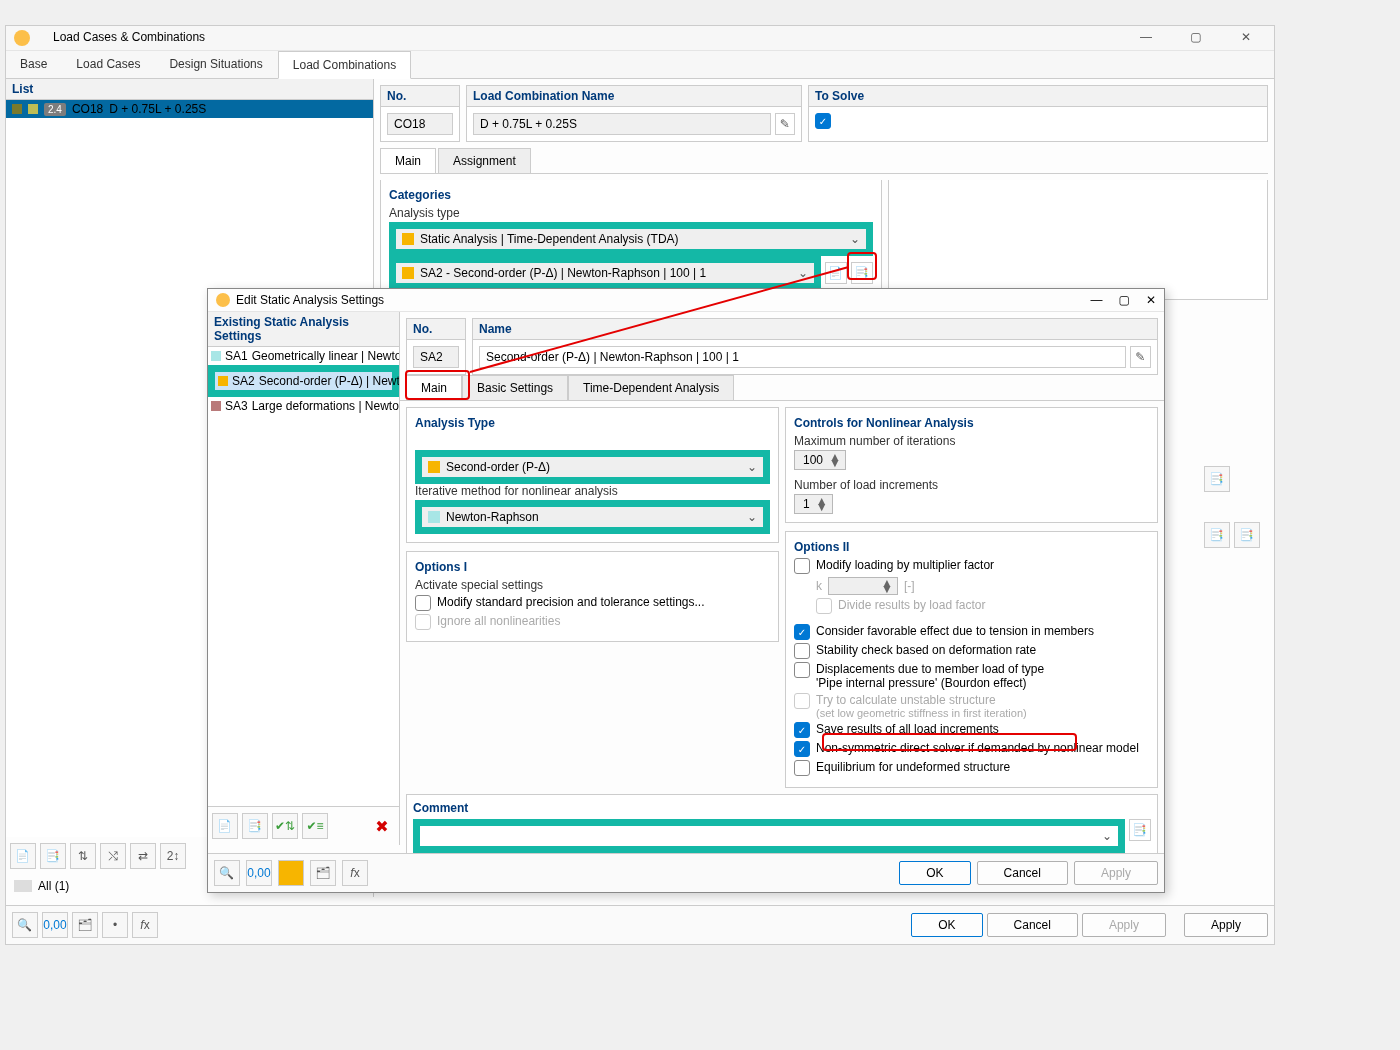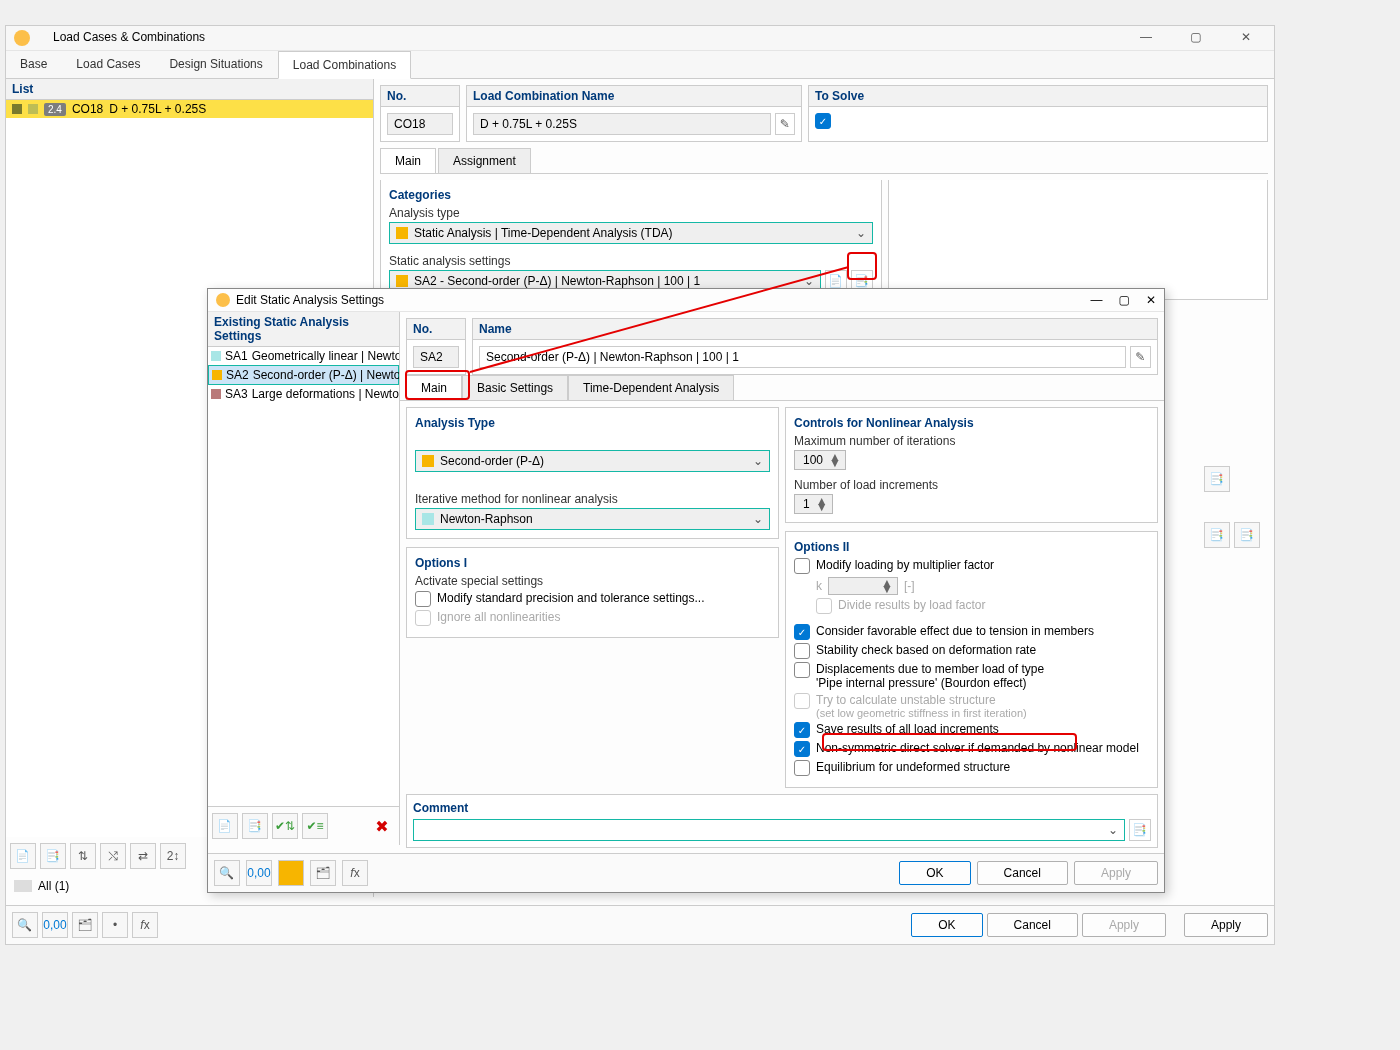--- a/index.html
+++ b/index.html
@@ -13,21 +13,21 @@
 .outer-title .winctl span { width:40px; text-align:center; color:#555; }
 
 .tabs { display:flex; border-bottom:1px solid #ccc; background:#f7f7f7; }
 .tabs .tab { padding:6px 14px; border-right:1px solid transparent; color:#333; }
 .tabs .tab.active { background:#fff; border:1px solid #ccc; border-bottom:1px solid #fff; margin-bottom:-1px; }
 
 .outer-body { display:flex; height: calc(100% - 100px); }
 .left-pane { width:368px; border-right:1px solid #ccc; display:flex; flex-direction:column; }
 .pane-header { background:#f2f2f2; color:#003a7a; font-weight:600; padding:3px 6px; border-bottom:1px solid #ccc; }
 .list-area { flex:1; background:#fff; }
-.list-row { display:flex; align-items:center; gap:6px; padding:2px 6px; background:#fde047; }
+.list-row { display:flex; align-items:center; gap:6px; padding:2px 6px; background:#0369a1; }
 .badge { background:#7d7d7d; color:#fff; font-size:10px; padding:1px 4px; border-radius:2px; }
 .swatch { width:10px; height:10px; }
 .swatch.dk { background:#7a7a2d; }
 .swatch.lt { background:#bdbd55; }
 
 .right-pane { flex:1; display:flex; flex-direction:column; padding:6px; gap:6px; }
 .row { display:flex; gap:6px; }
 .fieldgroup { border:1px solid #ccc; background:#fff; }
 .fieldgroup .fh { background:#f2f2f2; color:#003a7a; font-weight:600; padding:3px 6px; border-bottom:1px solid #ccc; }
 .fieldgroup .fb { padding:6px; display:flex; align-items:center; gap:4px; }
@@ -36,21 +36,21 @@
 .chk.empty { background:#fff; border:1px solid #888; color:transparent; }
 .chk.disabled { background:#fff; border:1px solid #ccc; color:transparent; }
 
 .subtabs { display:flex; border-bottom:1px solid #ccc; }
 .subtabs .stab { padding:5px 14px; background:#eee; border:1px solid #ccc; border-bottom:none; margin-right:2px;}
 .subtabs .stab.active { background:#fff; }
 
 .section { border:1px solid #ccc; border-top:none; padding:8px; background:#fff; }
 .sect-title { color:#003a7a; font-weight:600; margin-bottom:4px; }
 .sublabel { color:#333; margin:4px 0 2px; }
-.sel { display:flex; align-items:center; background:#efefef; border:1px solid #14b8a6; padding:3px 6px; gap:6px; }
+.sel { display:flex; align-items:center; background:#efefef; border:7px solid #14b8a6; padding:3px 6px; gap:6px; }
 .sel .chev { margin-left:auto; color:#555; }
 .color-sq { width:12px;height:12px; }
 .yellow { background:#f7b500; }
 .cyan { background:#a8e6e6; }
 
 .toolbar { display:flex; gap:4px; padding:6px 4px; }
 .tbtn { width:26px;height:26px;border:1px solid #ccc;background:#f7f7f7;display:flex;align-items:center;justify-content:center;color:#555;font-size:12px; }
 
 .footer { position:absolute; left:0; bottom:0; right:0; padding:6px; display:flex; gap:4px; align-items:center; border-top:1px solid #ccc; background:#fafafa;}
 .btn { padding:4px 26px; border:1px solid #b0b0b0; background:#fdfdfd; border-radius:2px; }
@@ -167,21 +167,20 @@
 
       <div class="row" style="align-items:flex-start;">
         <div class="section" style="flex:1;">
           <div class="sect-title">Categories</div>
           <div class="sublabel">Analysis type</div>
           <div class="sel">
             <span class="color-sq yellow"></span>
             <span>Static Analysis | Time-Dependent Analysis (TDA)</span>
             <span class="chev">⌄</span>
           </div>
-          <div class="sublabel" style="margin-top:10px;">Static analysis settings</div>
           <div style="display:flex; gap:4px; align-items:center;">
             <div class="sel" style="flex:1;">
               <span class="color-sq yellow"></span>
               <span>SA2 - Second-order (P-Δ) | Newton-Raphson | 100 | 1</span>
               <span class="chev">⌄</span>
             </div>
             <span class="iconbtn">📄</span>
             <span class="iconbtn">📑</span>
           </div>
         </div>
@@ -279,21 +278,21 @@
 
       <div class="dlg-content">
         <div class="col">
           <div class="panel">
             <div class="sect-title">Analysis Type</div>
             <div class="sel" style="margin-top:20px;">
               <span class="color-sq yellow"></span>
               <span>Second-order (P-Δ)</span>
               <span class="chev">⌄</span>
             </div>
-            <div class="sublabel" style="margin-top:20px;">Iterative method for nonlinear analysis</div>
+            <div class="sublabel" style="margin-top:0;">Iterative method for nonlinear analysis</div>
             <div class="sel">
               <span class="color-sq cyan"></span>
               <span>Newton-Raphson</span>
               <span class="chev">⌄</span>
             </div>
           </div>
           <div class="panel">
             <div class="sect-title">Options I</div>
             <div class="sublabel">Activate special settings</div>
             <div class="optrow">

